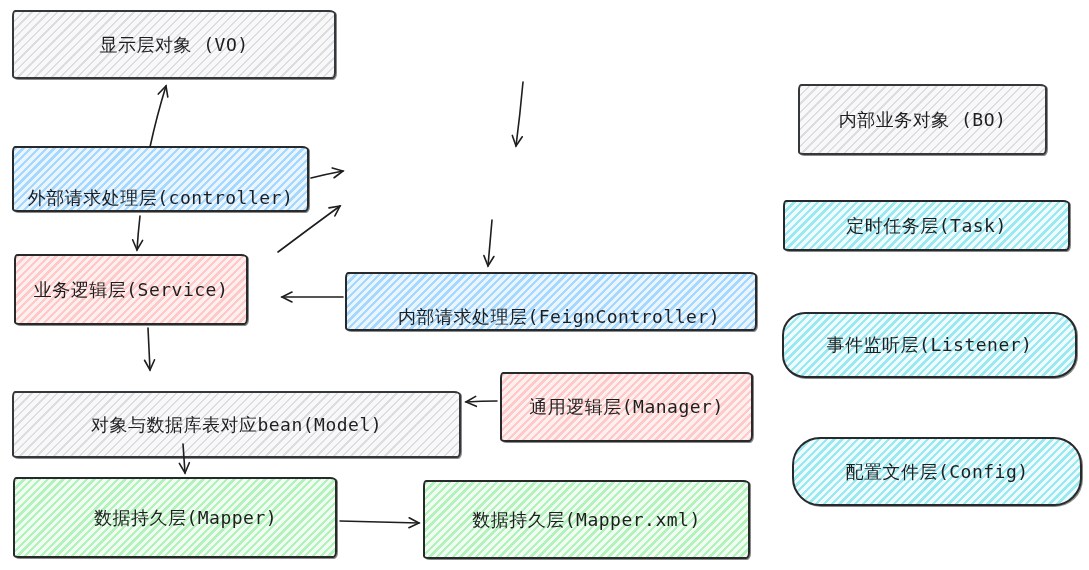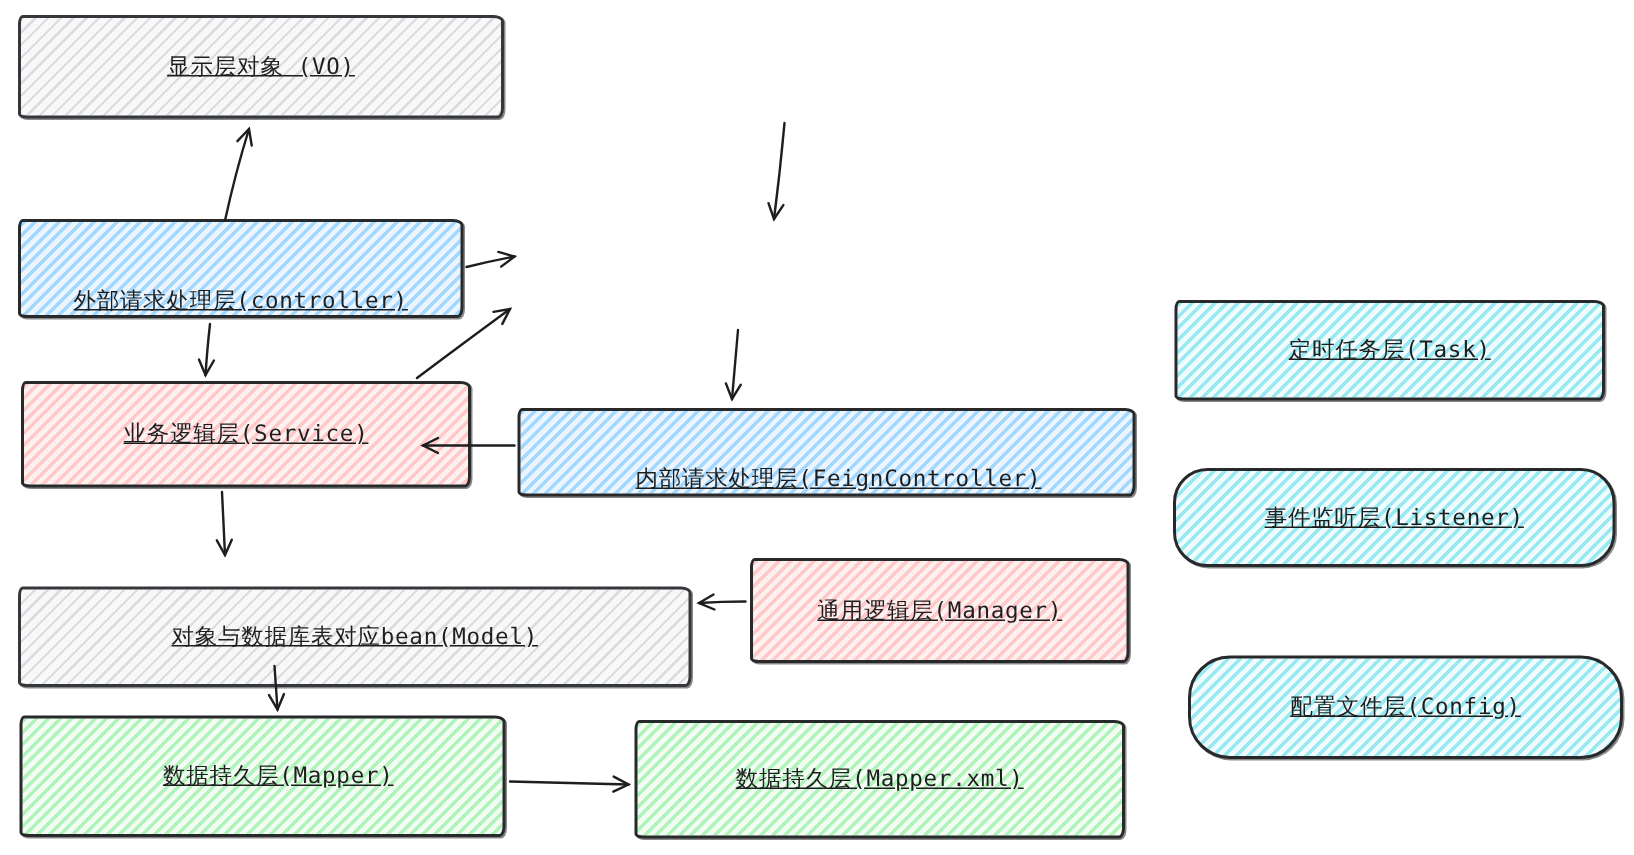--- a/index.html
+++ b/index.html
@@ -8,28 +8,27 @@
     width:1089px;height:570px;
     background:#ffffff;
     font-family:"DejaVu Sans Mono","DejaVu Sans",monospace,sans-serif;
     overflow:hidden;
   }
   .node{
     position:absolute;
     display:flex;align-items:center;justify-content:center;
     text-align:center;
     color:#1e1e1e;
-    font-size:15px;
+    font-size:18px;
     letter-spacing:0.5px;
     border:2px solid #27292b;
     border-radius:3px 7px 4px 6px / 6px 4px 7px 3px;
     box-shadow:1px 1px 0 rgba(40,40,40,.55);
     box-sizing:border-box;
     white-space:nowrap;
-    text-decoration:underline;
   }
   
   .fill-gray{
     background:repeating-linear-gradient(135deg,#dcdde1 0 1.6px,rgba(255,255,255,0) 1.6px 6px),#f8f8f9;
     border-color:#35383b;border-width:2.5px;
   }
   .fill-blue{
     background:repeating-linear-gradient(135deg,#a5d8ff 0 2.4px,rgba(255,255,255,0) 2.4px 5.5px),#eaf5ff;
     align-items:flex-end;
   }
@@ -56,21 +55,21 @@
   <div class="node fill-gray" style="left:12px;  top:10px;  width:324px; height:69px;">
     <span>显示层对象 (VO)</span>
   </div>
 
 
   <div class="node fill-blue" style="left:12px;  top:146px; width:297px; height:66px;">
     <span>外部请求处理层(controller)</span>
   </div>
 
 
-  <div class="node fill-red" style="left:14px;  top:254px; width:300px; height:71px;">
+  <div class="node fill-red" style="left:14px;  top:254px; width:234px; height:71px;">
     <span>业务逻辑层(Service)</span>
   </div>
 
   <div class="node fill-blue" style="left:345px; top:272px; width:412px; height:59px;padding-left:16px;">
     <span>内部请求处理层(FeignController)</span>
   </div>
 
   <div class="node fill-gray" style="left:12px;  top:374px; width:449px; height:67px;margin-top:17px;">
     <span>对象与数据库表对应bean(Model)</span>
   </div>
@@ -80,22 +79,25 @@
   </div>
 
   <div class="node fill-green" style="left:13px;  top:477px; width:324px; height:81px;padding-left:21px;">
     <span>数据持久层(Mapper)</span>
   </div>
 
   <div class="node fill-green" style="left:423px; top:480px; width:327px; height:79px;">
     <span>数据持久层(Mapper.xml)</span>
   </div>
 
+  <div class="node fill-gray" style="left:798px; top:84px;  width:249px; height:71px;">
+    <span>内部业务对象 (BO)</span>
+  </div>
 
-  <div class="node fill-cyan" style="left:783px; top:200px; width:287px; height:67px;">
+  <div class="node fill-cyan" style="left:783px; top:200px; width:287px; height:51px;">
     <span>定时任务层(Task)</span>
   </div>
 
   <div class="node fill-cyan" style="left:782px; top:312px; width:295px; height:66px;border-radius:23px;">
     <span>事件监听层(Listener)</span>
   </div>
 
   <div class="node fill-cyan" style="left:792px; top:437px; width:290px; height:69px;border-radius:28px;">
     <span>配置文件层(Config)</span>
   </div>

